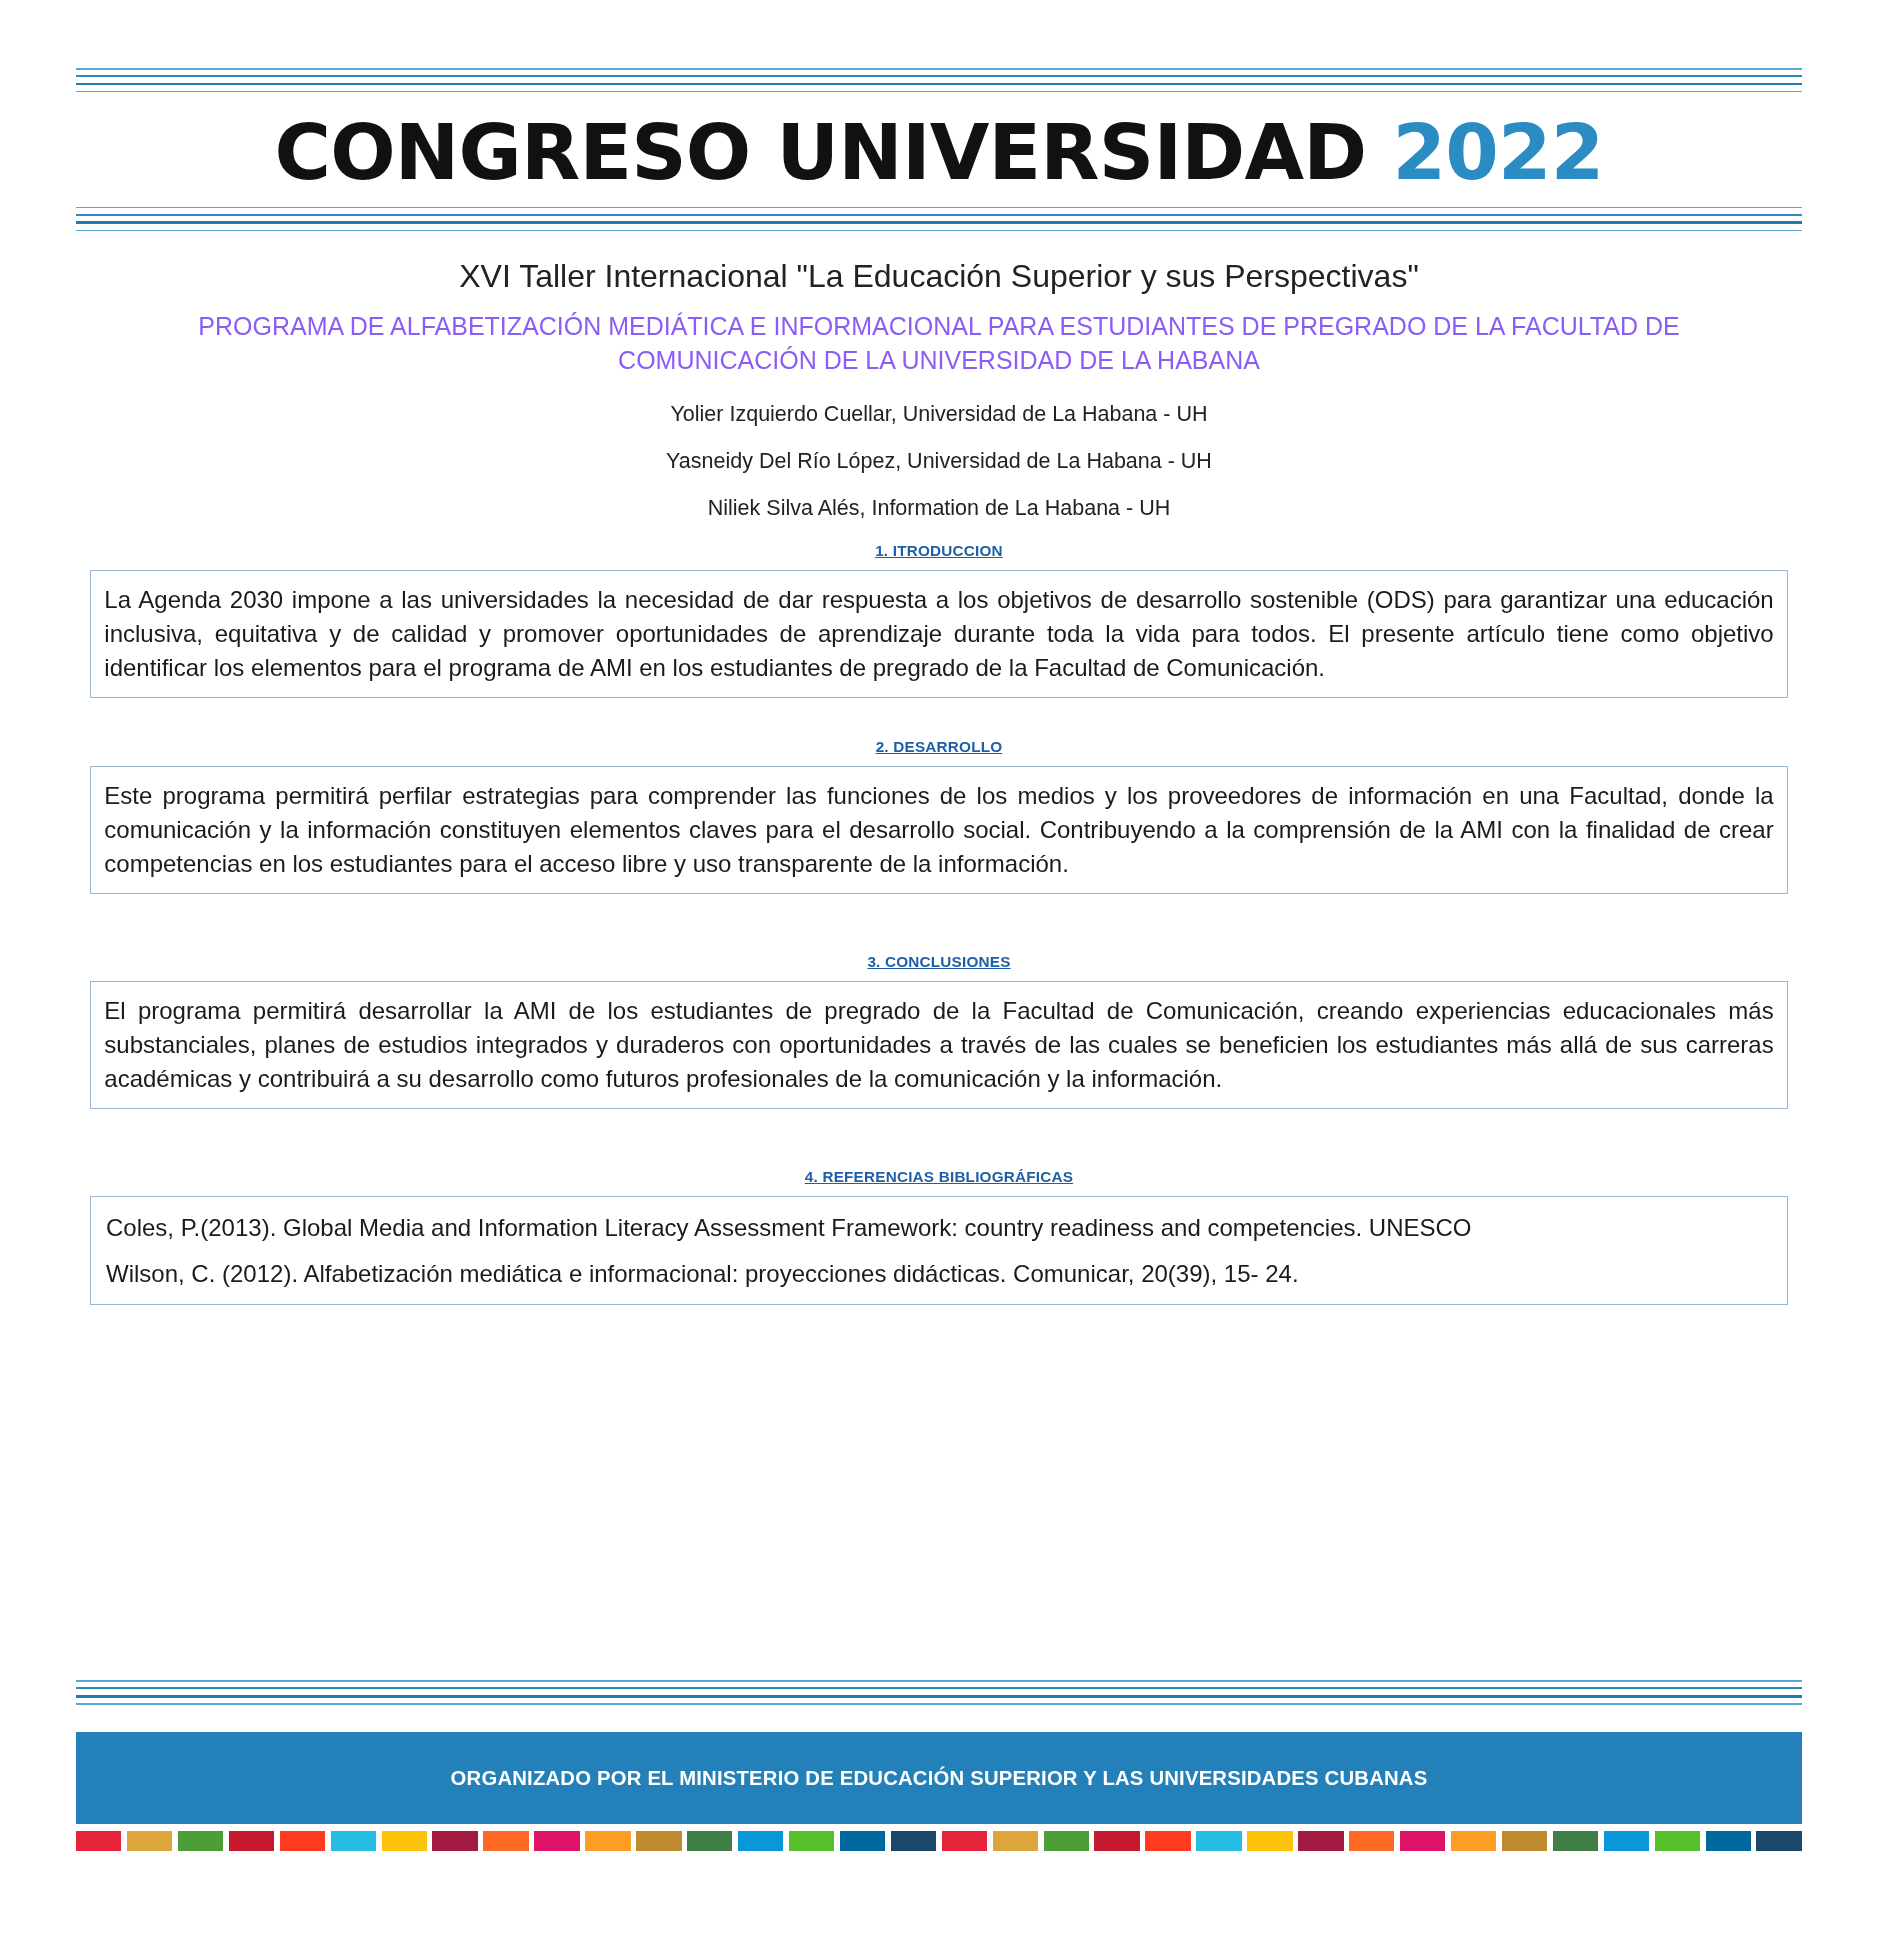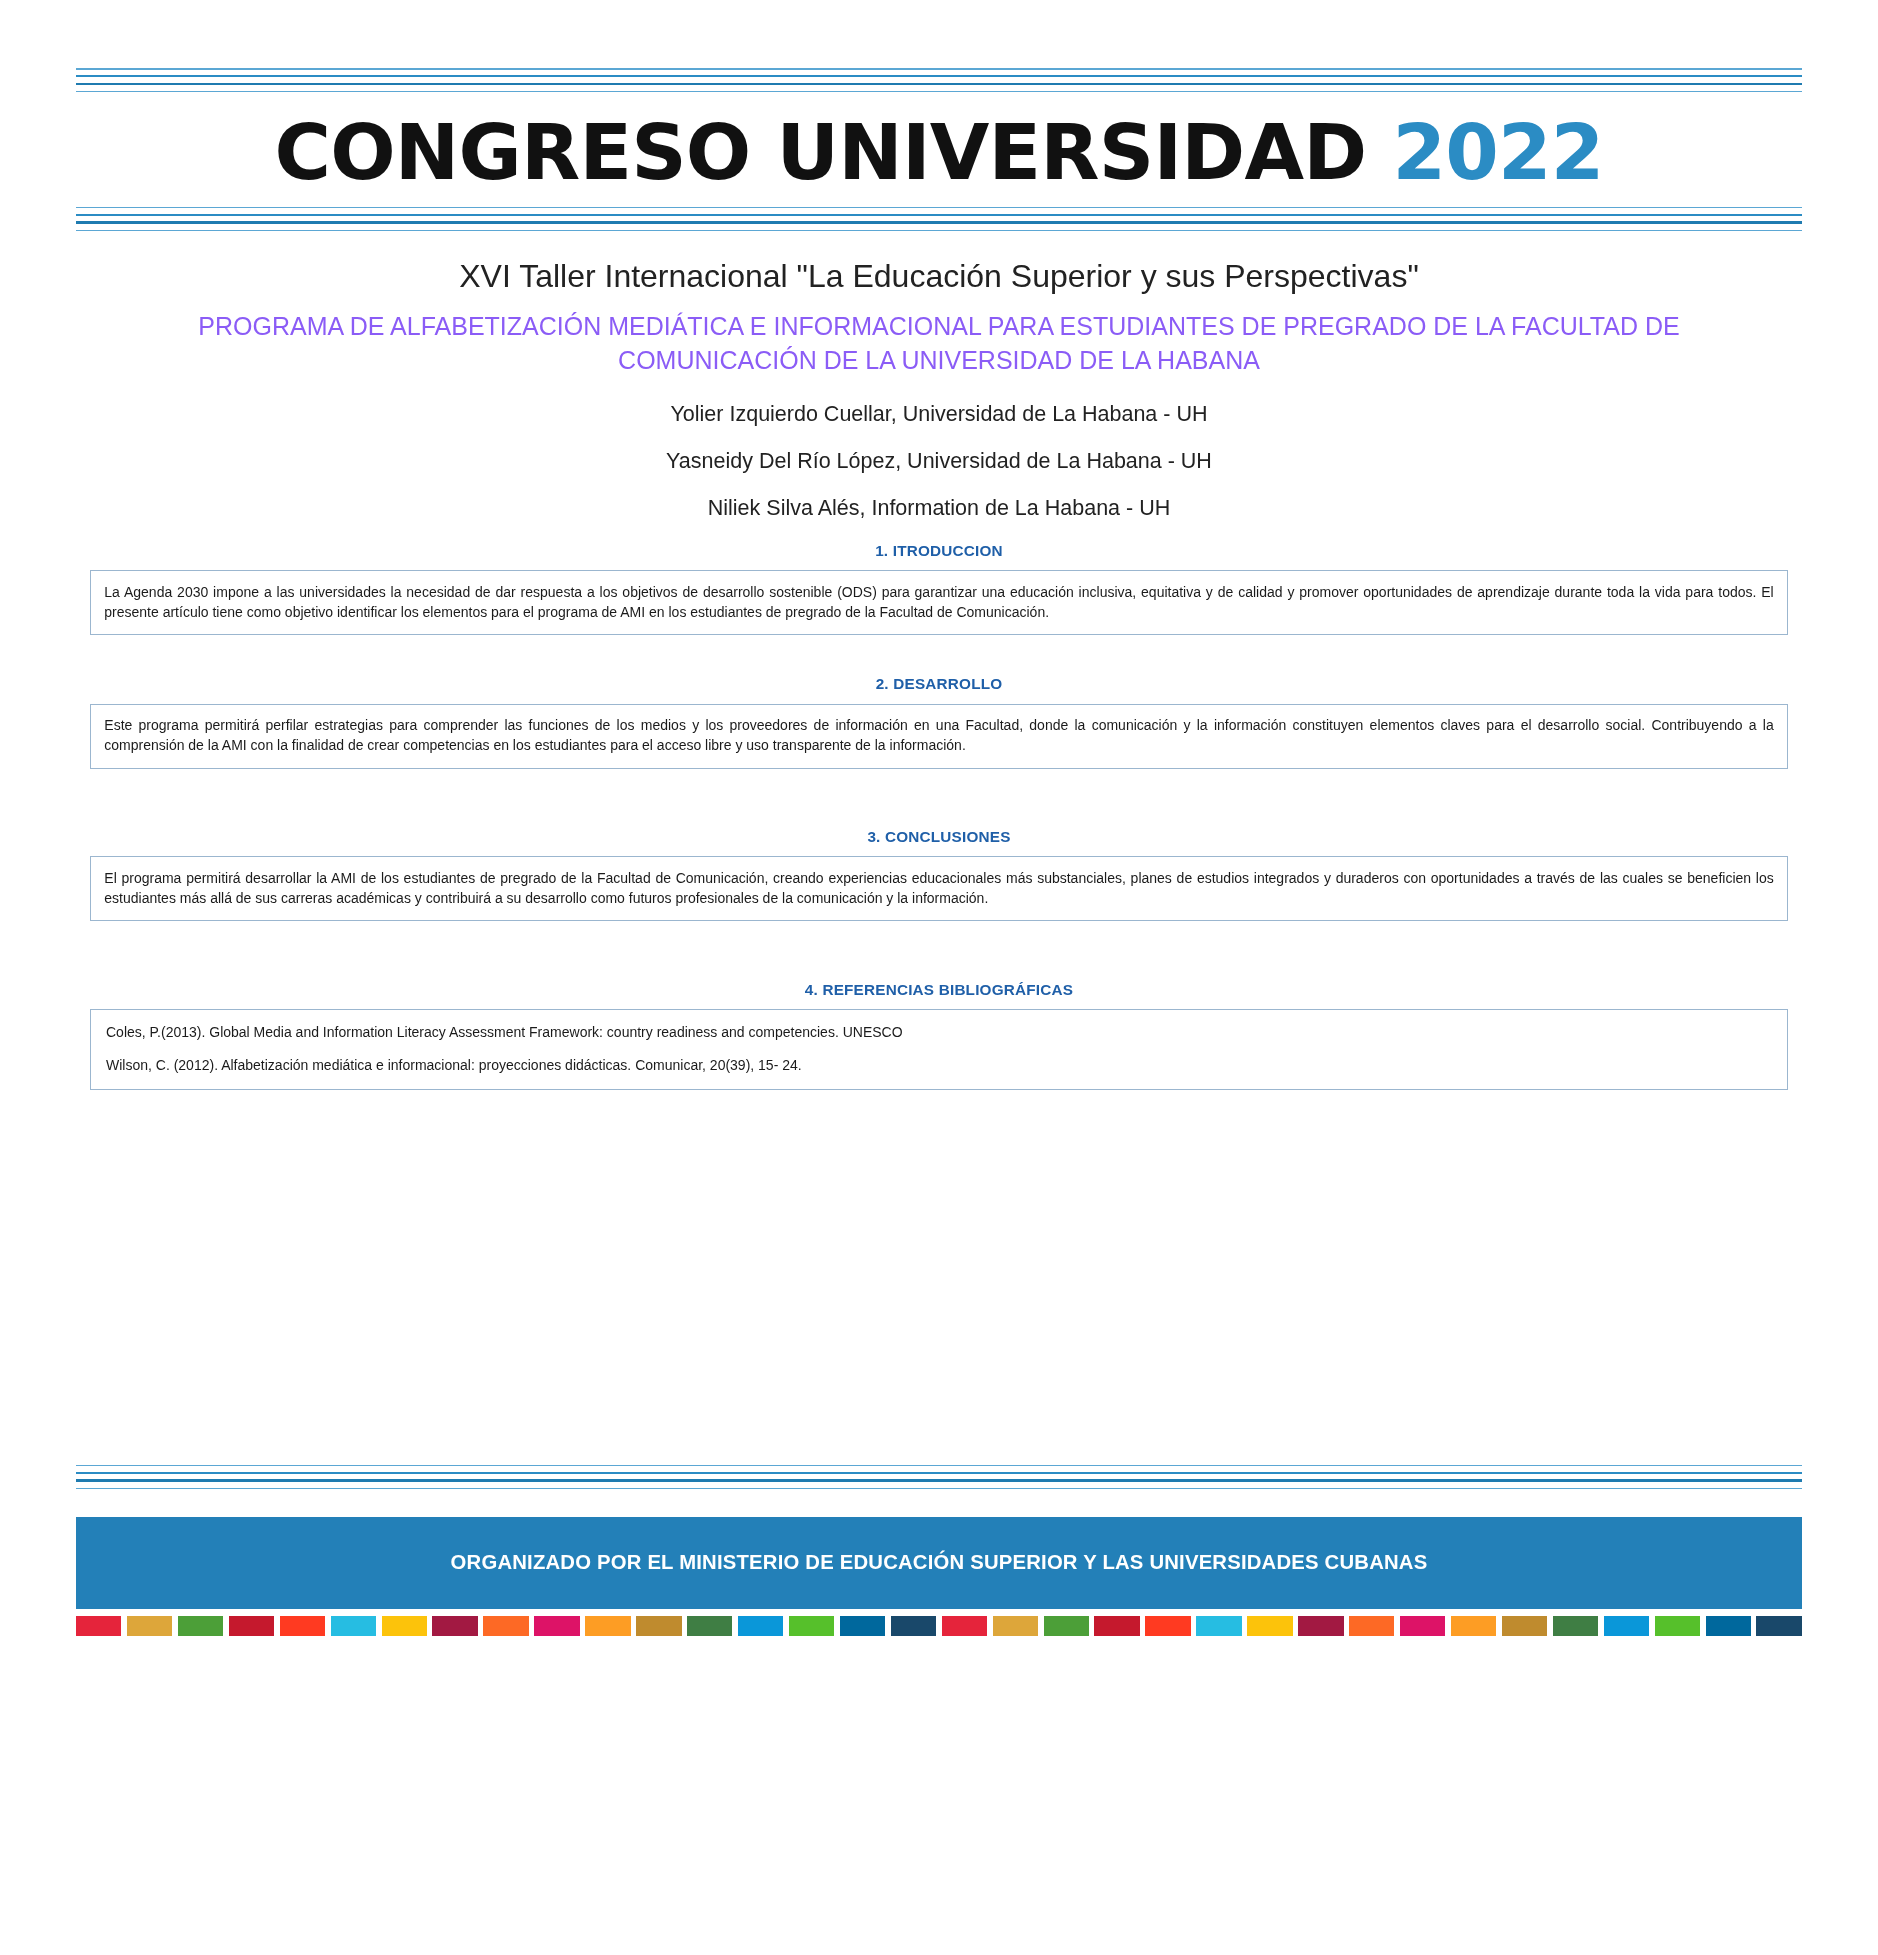--- a/index.html
+++ b/index.html
@@ -80,25 +80,26 @@
 
   
   .section { padding: 0 90px; }
   .section-heading {
     text-align: center;
     font-size: 15.3px;
     font-weight: 700;
     color: #1f5fa8;
     letter-spacing: 0.2px;
     margin: 13.3px 0 10.2px 0;
+    text-decoration: underline;
   }
   .box {
     border: 0.8px solid #9bb6cf;
     padding: 11.7px 13.3px 11.7px 13.3px;
-    font-size: 14px;
+    font-size: 24px;
     line-height: 1.42;
     color: #1b1b1b;
     text-align: justify;
     text-justify: inter-word;
     hyphens: none;
     background: #ffffff;
   }
   .box p { margin: 0; }
   .box.refs { text-align: left; padding: 13.3px 13.3px 13.3px 15px; }
   .box.refs p { margin: 0 0 13.3px 0; line-height: 1.4; }

